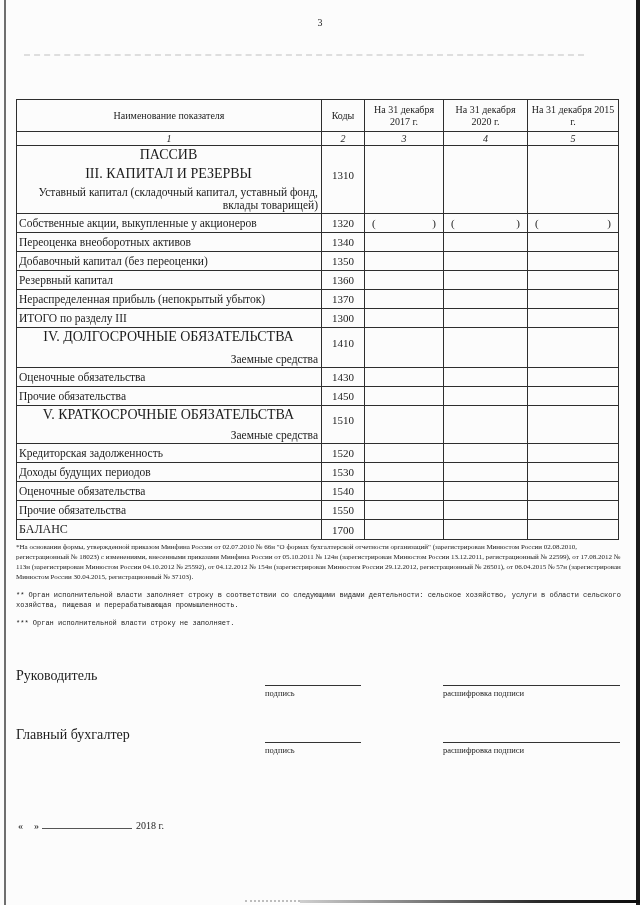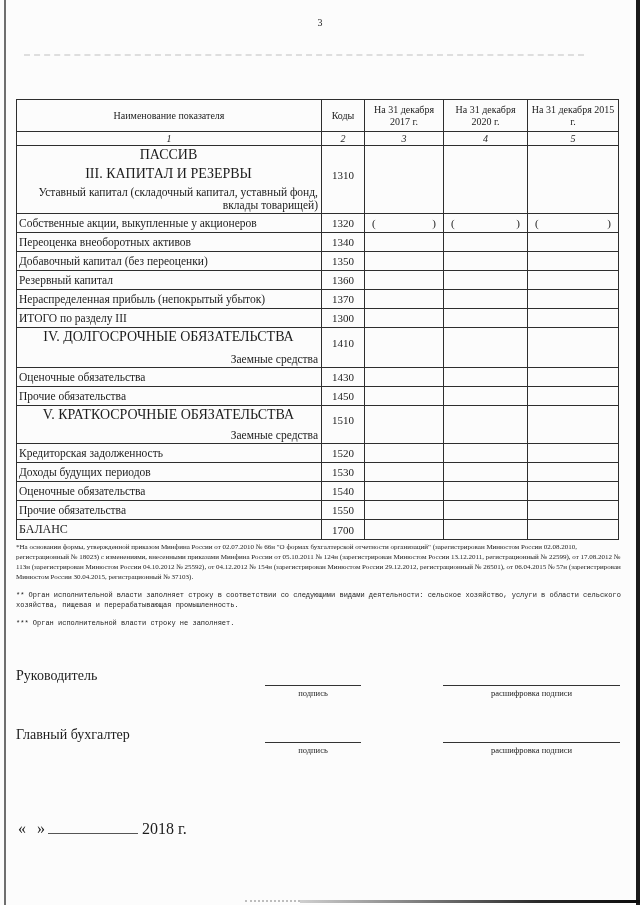--- a/index.html
+++ b/index.html
@@ -51,29 +51,29 @@
 
   
   .footnotes { position:absolute; left:16px; top:542px; width:606px;
                font-size:7px; line-height:10px; text-align:left; color:#222; }
   .footnotes p + p { margin-top:8px;font-family:Liberation Mono, monospace; }
 
   
   .sig-label { position:absolute; left:16px; font-size:14px; }
   .director-label { top:668px; }
   .accountant-label { top:727px; }
-  .sig-line { position:absolute; border-top:1.2px solid #333; text-align:center; }
+  .sig-line { position:absolute; border-top:1.2px solid #333; text-align:left; }
   .sig-line .cap { font-size:8.5px; padding-top:2px; color:#222; }
   .sl-1a { left:265px; top:685px; width:96px; }
   .sl-1b { left:443px; top:685px; width:177px; }
   .sl-2a { left:265px; top:742px; width:96px; }
   .sl-2b { left:443px; top:742px; width:177px; }
 
   
-  .date-row { position:absolute; left:18px; top:820px; font-size:16px; white-space:nowrap; }
+  .date-row { position:absolute; left:18px; top:820px; font-size:10px; white-space:nowrap; }
   .date-row .q1 { margin-right:11px; }
   .date-row .u { display:inline-block; width:90px; border-bottom:1px solid #555; margin-left:3px; margin-right:4px; }
 </style>
 </head>
 <body>
 
 <div class="page">
   <div class="scan-left"></div>
   <div class="scan-right"></div>
   <div class="scan-bottom"></div>

